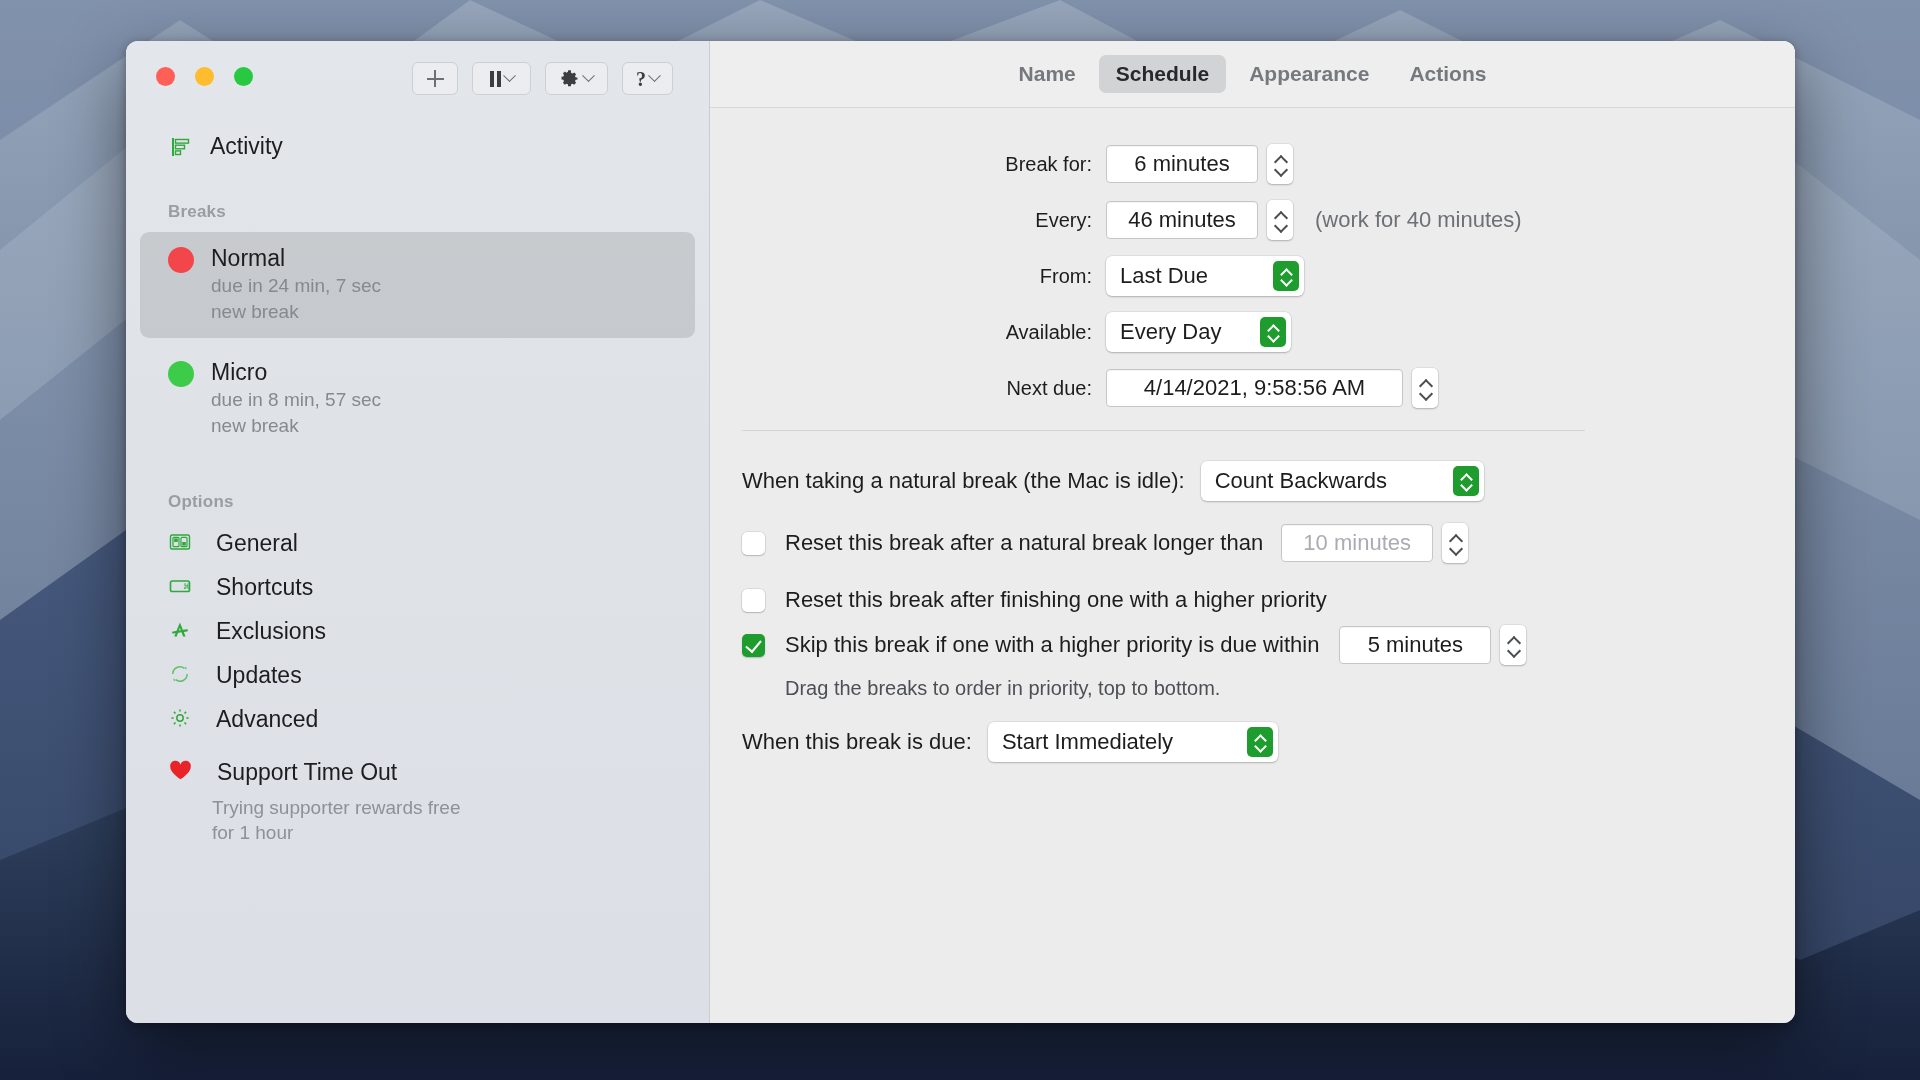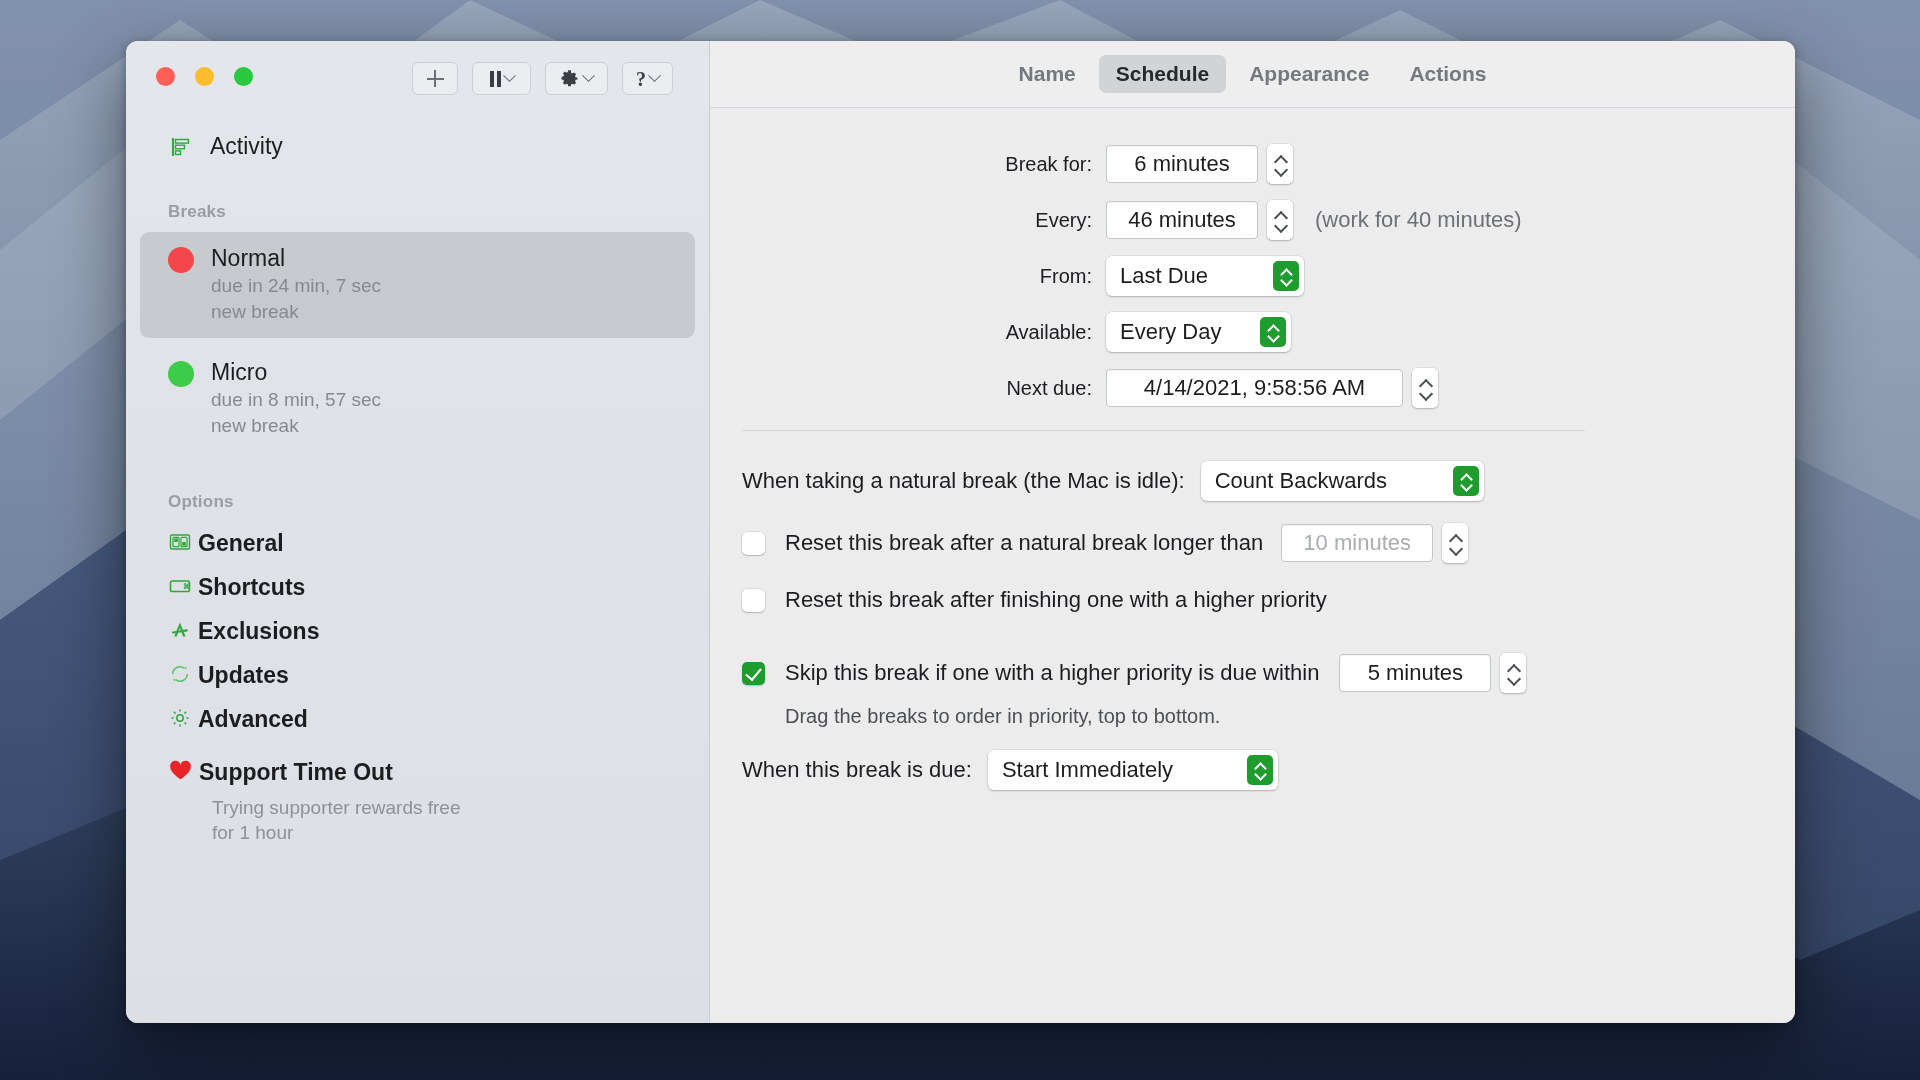--- a/index.html
+++ b/index.html
@@ -92,24 +92,23 @@
     display: flex; gap: 17px;
     margin: 0 14px; padding: 12px 0 14px 28px;
     border-radius: 9px;
   }
   .break-item.sel { background: rgba(0,0,0,.115); }
   .dot { width: 26px; height: 26px; border-radius: 50%; flex: 0 0 26px; margin-top: 3px; }
   .break-name { font-size: 23px; color: #1d1d1f; line-height: 1.28; }
   .break-sub { font-size: 19px; color: #86898f; line-height: 1.33; }
 
   .opt-row {
-    display: flex; align-items: center; gap: 6px;
+    display: flex; align-items: center; gap: 24px;
     margin: 0 14px; padding: 8px 0 8px 28px;
     border-radius: 7px;
-    font-weight: bold;
   }
   .opt-row .lbl { font-size: 23px; color: #1d1d1f; }
   .supp-sub { font-size: 19px; color: #8e9197; line-height: 1.33; padding-left: 72px; margin: 0 14px; }
 
   
   .main {
     flex: 1 1 auto;
     background: #ececec;
     position: relative;
   }
@@ -464,21 +463,21 @@
         <div class="cbrow" style="margin-bottom:24px">
           <span class="cbox"></span>
           <span class="cblabel">Reset this break after a natural break longer than</span>
           <span class="txtfield field-dim" style="width:152px;margin-left:18px">10 minutes</span>
           <span class="stepper">
             <span class="stp-up"></span>
             <span class="stp-dn"></span>
           </span>
         </div>
 
-        <div class="cbrow" style="margin-bottom:40px">
+        <div class="cbrow" style="margin-bottom:12px">
           <span class="cbox"></span>
           <span class="cblabel">Reset this break after finishing one with a higher priority</span>
         </div>
 
         <div class="cbrow" style="margin-bottom:12px">
           <span class="cbox on"></span>
           <span class="cblabel">Skip this break if one with a higher priority is due within</span>
           <span class="txtfield" style="width:152px;margin-left:20px">5 minutes</span>
           <span class="stepper">
             <span class="stp-up"></span>

